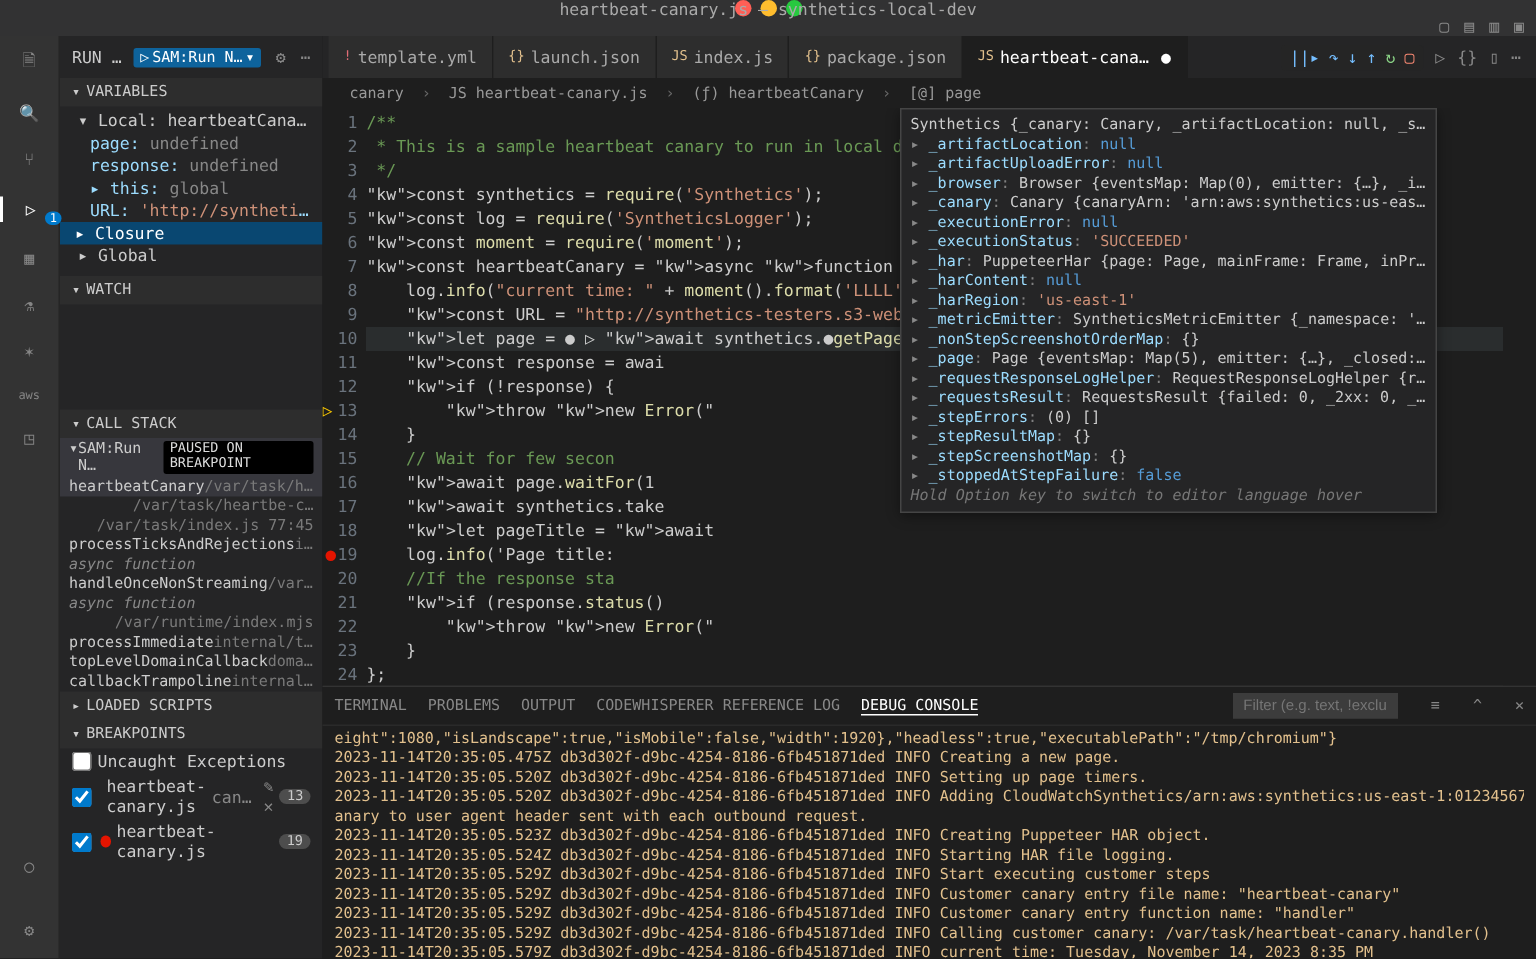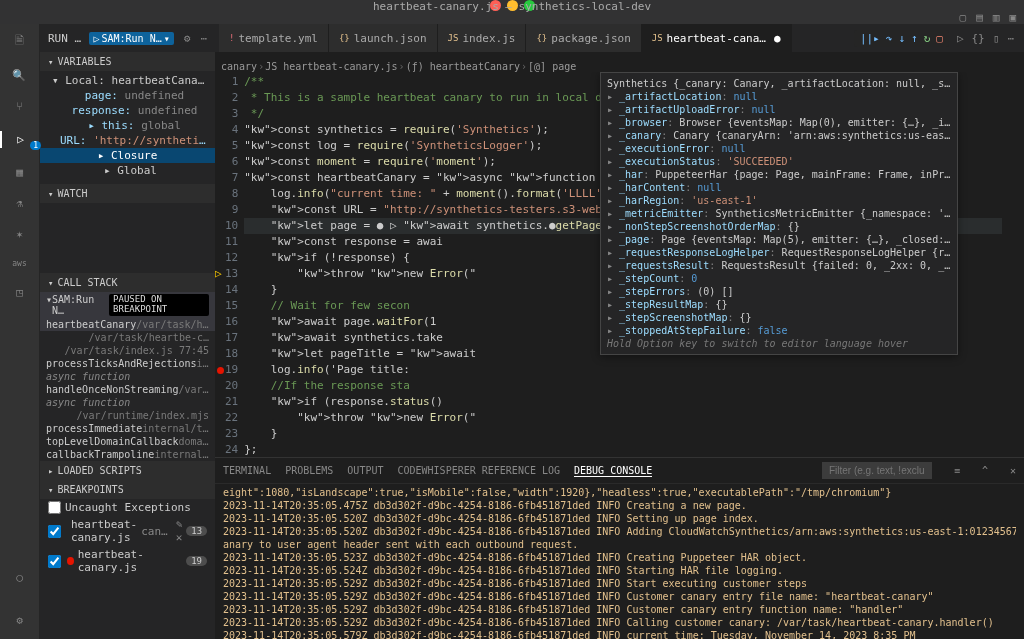--- a/index.html
+++ b/index.html
@@ -15,21 +15,21 @@
   .activity .active { color: #fff; border-left: 2px solid #fff; width: 100%; text-align: center; padding: 2px 0;}
   .activity .bug { position: relative; }
   .activity .badge { position: absolute; background:#007acc; color:#fff; font-size:8px; border-radius:6px; padding:0 3px; right:-2px; bottom:-2px;}
   .side { width: 175px; background: #252526; color: #ccc; display:flex; flex-direction:column; font-size:11px;}
   .side-head { height:28px; display:flex; align-items:center; padding:0 8px; gap:6px; background:#252526;}
   .side-head .lbl { color:#ccc; white-space:nowrap; overflow:hidden; text-overflow:ellipsis;}
   .side-head .run-btn { background:#0e639c; color:#fff; padding:1px 4px; border-radius:2px; display:flex; align-items:center; gap:2px; font-size:10px; white-space:nowrap;}
   .side-head .gear { color:#888; margin-left:4px;}
   .section-title { padding:4px 8px; color:#ccc; font-size:10px; display:flex; align-items:center; gap:4px; background:#2d2d2d; cursor:default;}
   .section-title .chev { font-size:9px;}
-  .tree { padding:2px 0 6px 0;text-align:center; }
+  .tree { padding:2px 0 6px 0; }
   .tree-item { padding:1px 6px 1px 20px; white-space:nowrap; overflow:hidden; text-overflow:ellipsis; color:#9cdcfe;}
   .tree-item .val { color:#888;}
   .closure { background:#094771; color:#fff; padding:1px 10px;}
   .callstack-row { padding:1px 6px; display:flex; white-space:nowrap; overflow:hidden; font-size:10px;}
   .callstack-row .fn { color:#ccc; }
   .callstack-row .loc { color:#7a7a7a; margin-left:auto; white-space:nowrap; overflow:hidden; text-overflow:ellipsis;}
   .callstack-head { background:#37373d; display:flex; padding:2px 6px; font-size:10px;}
   .callstack-head .pb { background:#000000; color:#ddd; padding:0 4px; border-radius:2px; margin-left:6px; font-size:9px;}
   .break-item { padding:2px 8px; display:flex; align-items:center; gap:4px; }
   .break-item input { accent-color:#007acc; }
@@ -38,21 +38,21 @@
   .editor { flex:1; display:flex; flex-direction:column; background:#1e1e1e; min-width:0;}
   .tabs { height:28px; display:flex; align-items:stretch; background:#252526; padding-left:4px;}
   .tab { display:flex; align-items:center; padding:0 10px; gap:4px; color:#aaa; background:#2d2d2d; border-right:1px solid #1e1e1e; font-size:11px;}
   .tab.active { background:#1e1e1e; color:#fff;}
   .tab-actions { margin-left:auto; display:flex; gap:8px; padding:0 10px; color:#ccc; align-items:center;}
   .tab-actions .grey { color:#888;}
   .debug-ctrl { display:flex; gap:6px; background:#252525; border-radius:3px; padding:2px 6px; align-items:center;}
   .debug-ctrl span { color:#75beff; }
   .debug-ctrl .stop { color:#f48771;}
   .debug-ctrl .re { color:#89d185;}
-  .breadcrumbs { height:20px; display:flex; align-items:flex-end; padding:0 6px; color:#999; gap:1px; font-size:10px; background:#1e1e1e;}
+  .breadcrumbs { height:20px; display:flex; align-items:center; padding:0 18px; color:#999; gap:12px; font-size:10px; background:#1e1e1e;}
   .breadcrumbs .sep { color:#666;}
   .code-area { flex:1; display:flex; overflow:hidden; position:relative;}
   .gutter { background:#1e1e1e; text-align:right; color:#6a737d; padding:2px 6px 2px 10px; font-family:Menlo,monospace; font-size:11px; line-height:16px; position:relative;}
   .code { flex:1; font-family:Menlo,monospace; font-size:11px; line-height:16px; padding:2px 0; white-space:pre; overflow:hidden;}
   .hl { background:#2a2d2e; }
   .minimap { width:22px; background:#1e1e1e;} .str { color:#ce9178;} .fn { color:#dcdcaa;} .cm { color:#6a9955;}
   .hover { position:absolute; left:385px; top:0px; width:358px; background:#252526; border:1px solid #454545; padding:4px 6px; font-family:Menlo,monospace; font-size:10px; line-height:13px; color:#ccc; overflow:hidden; box-shadow:0 2px 8px rgba(0,0,0,.4);}
   .hover .k { color:#9cdcfe;} .hover .n { color:#808080;} .hover .c { color:#888;} .hover .hint { color:#777; font-style:italic;}
   .hover .row { white-space:nowrap; overflow:hidden; text-overflow:ellipsis;}
   .term { height:182px; border-top:1px solid #333; background:#1e1e1e; display:flex; flex-direction:column;}
@@ -295,21 +295,20 @@
             <div class="row"><span class="c">▸ </span><span class="k">_executionError</span><span class="n">: </span><span style="color:#569cd6">null</span></div>
             <div class="row"><span class="c">▸ </span><span class="k">_executionStatus</span><span class="n">: </span><span style="color:#ce9178">'SUCCEEDED'</span></div>
             <div class="row"><span class="c">▸ </span><span class="k">_har</span><span class="n">: </span><span style="color:#ccc">PuppeteerHar {page: Page, mainFrame: Frame, inProgress: true, network_eve…</span></div>
             <div class="row"><span class="c">▸ </span><span class="k">_harContent</span><span class="n">: </span><span style="color:#569cd6">null</span></div>
             <div class="row"><span class="c">▸ </span><span class="k">_harRegion</span><span class="n">: </span><span style="color:#ce9178">'us-east-1'</span></div>
             <div class="row"><span class="c">▸ </span><span class="k">_metricEmitter</span><span class="n">: </span><span style="color:#ccc">SyntheticsMetricEmitter {_namespace: 'CloudWatchSynthetics', _c…</span></div>
             <div class="row"><span class="c">▸ </span><span class="k">_nonStepScreenshotOrderMap</span><span class="n">: </span><span style="color:#ccc">{}</span></div>
             <div class="row"><span class="c">▸ </span><span class="k">_page</span><span class="n">: </span><span style="color:#ccc">Page {eventsMap: Map(5), emitter: {…}, _closed: false, _timeoutSettings:…</span></div>
             <div class="row"><span class="c">▸ </span><span class="k">_requestResponseLogHelper</span><span class="n">: </span><span style="color:#ccc">RequestResponseLogHelper {request: {…}, response: {…</span></div>
             <div class="row"><span class="c">▸ </span><span class="k">_requestsResult</span><span class="n">: </span><span style="color:#ccc">RequestsResult {failed: 0, _2xx: 0, _4xx: 0, _5xx: 0, _3xx: 0}</span></div>
-            <div class="row"><span class="c">▸ </span><span class="k">_stepCount</span><span class="n">: </span><span style="color:#569cd6">0</span></div>
             <div class="row"><span class="c">▸ </span><span class="k">_stepErrors</span><span class="n">: </span><span style="color:#ccc">(0) []</span></div>
             <div class="row"><span class="c">▸ </span><span class="k">_stepResultMap</span><span class="n">: </span><span style="color:#ccc">{}</span></div>
             <div class="row"><span class="c">▸ </span><span class="k">_stepScreenshotMap</span><span class="n">: </span><span style="color:#ccc">{}</span></div>
             <div class="row"><span class="c">▸ </span><span class="k">_stoppedAtStepFailure</span><span class="n">: </span><span style="color:#569cd6">false</span></div>
           </div>
         <div class="hint">Hold Option key to switch to editor language hover</div>
       </div>
     </div>
 
     <div class="term">
@@ -320,21 +319,21 @@
         <span class="ttab">CODEWHISPERER REFERENCE LOG</span>
         <span class="ttab active">DEBUG CONSOLE</span>
         <input class="filter" placeholder="Filter (e.g. text, !exclu…" style="">
         <span class="ic">≡</span>
         <span class="ic">^</span>
         <span class="ic">✕</span>
       </div>
       <div class="term-body" id="term-body">
           <div class="row"><span class="ts">eight":1080,"isLandscape":true,"isMobile":false,"width":1920},"headless":true,"executablePath":"/tmp/chromium"}</span></div>
           <div class="row"><span class="ts">2023-11-14T20:35:05.475Z</span>     <span class="guid">db3d302f-d9bc-4254-8186-6fb451871ded</span>    <span class="lvl">INFO</span>    <span class="msg">Creating a new page.</span></div>
-          <div class="row"><span class="ts">2023-11-14T20:35:05.520Z</span>     <span class="guid">db3d302f-d9bc-4254-8186-6fb451871ded</span>    <span class="lvl">INFO</span>    <span class="msg">Setting up page index.</span></div>
+          <div class="row"><span class="ts">2023-11-14T20:35:05.520Z</span>     <span class="guid">db3d302f-d9bc-4254-8186-6fb451871ded</span>    <span class="lvl">INFO</span>    <span class="msg">Setting up page timers.</span></div>
           <div class="row"><span class="ts">2023-11-14T20:35:05.520Z</span>     <span class="guid">db3d302f-d9bc-4254-8186-6fb451871ded</span>    <span class="lvl">INFO</span>    <span class="msg">Adding CloudWatchSynthetics/arn:aws:synthetics:us-east-1:012345678912:canary:LocalDevC</span></div>
           <div class="row"><span class="ts">anary to user agent header sent with each outbound request.</span></div>
           <div class="row"><span class="ts">2023-11-14T20:35:05.523Z</span>     <span class="guid">db3d302f-d9bc-4254-8186-6fb451871ded</span>    <span class="lvl">INFO</span>    <span class="msg">Creating Puppeteer HAR object.</span></div>
           <div class="row"><span class="ts">2023-11-14T20:35:05.524Z</span>     <span class="guid">db3d302f-d9bc-4254-8186-6fb451871ded</span>    <span class="lvl">INFO</span>    <span class="msg">Starting HAR file logging.</span></div>
           <div class="row"><span class="ts">2023-11-14T20:35:05.529Z</span>     <span class="guid">db3d302f-d9bc-4254-8186-6fb451871ded</span>    <span class="lvl">INFO</span>    <span class="msg">Start executing customer steps</span></div>
           <div class="row"><span class="ts">2023-11-14T20:35:05.529Z</span>     <span class="guid">db3d302f-d9bc-4254-8186-6fb451871ded</span>    <span class="lvl">INFO</span>    <span class="msg">Customer canary entry file name: "heartbeat-canary"</span></div>
           <div class="row"><span class="ts">2023-11-14T20:35:05.529Z</span>     <span class="guid">db3d302f-d9bc-4254-8186-6fb451871ded</span>    <span class="lvl">INFO</span>    <span class="msg">Customer canary entry function name: "handler"</span></div>
           <div class="row"><span class="ts">2023-11-14T20:35:05.529Z</span>     <span class="guid">db3d302f-d9bc-4254-8186-6fb451871ded</span>    <span class="lvl">INFO</span>    <span class="msg">Calling customer canary: /var/task/heartbeat-canary.handler()</span></div>
           <div class="row"><span class="ts">2023-11-14T20:35:05.579Z</span>     <span class="guid">db3d302f-d9bc-4254-8186-6fb451871ded</span>    <span class="lvl">INFO</span>    <span class="msg">current time: Tuesday, November 14, 2023 8:35 PM</span></div>
         </div>

